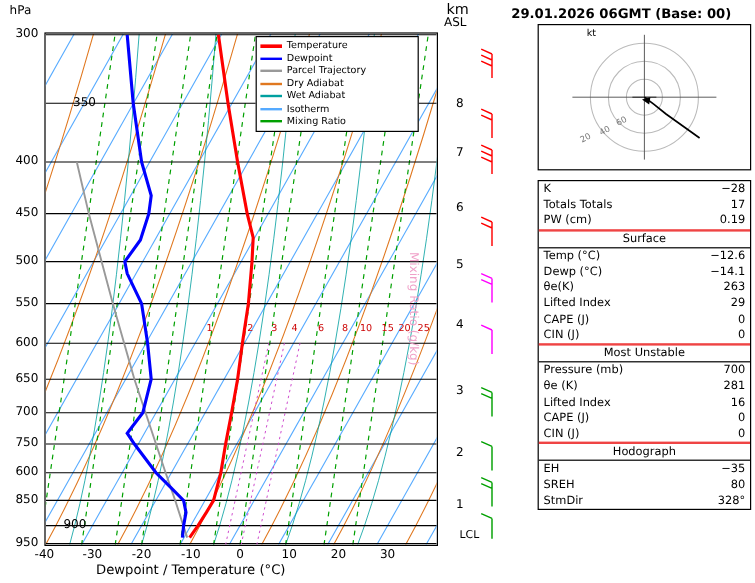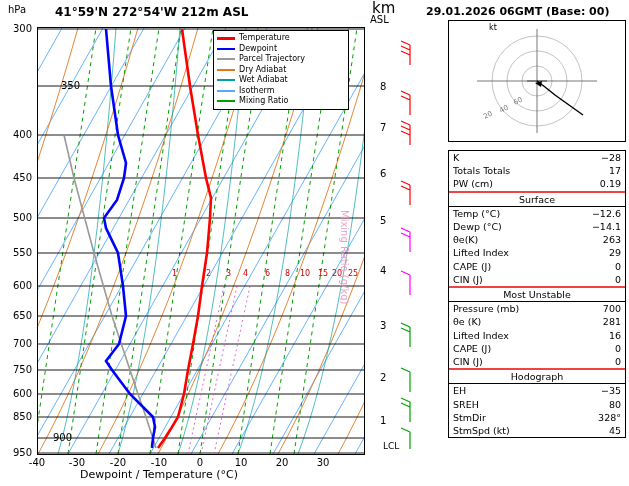--- a/index.html
+++ b/index.html
@@ -3,21 +3,21 @@
 <meta charset="utf-8">
 <style>
   html,body{margin:0;padding:0;}
   body{width:629px;height:486px;background:#ffffff;font-family:"DejaVu Sans",sans-serif;overflow:hidden;position:relative;}
   .root{position:absolute;left:0;top:0;width:561px;height:486px;}
 
   
   #skewt{position:absolute;left:0;top:0;width:420px;height:486px;}
   .hpa-lbl{position:absolute;left:8px;top:4px;font-size:10px;}
   .title-main{position:absolute;left:55px;top:5px;font-size:12px;font-weight:bold;white-space:nowrap;}
-  .km-lbl{position:absolute;left:372px;top:3px;font-size:15px;line-height:10px;}
+  .km-lbl{position:absolute;left:372px;top:3px;font-size:12px;line-height:10px;}
   .asl-lbl{position:absolute;left:370px;top:15px;font-size:10px;line-height:10px;}
 
   .plot{position:absolute;left:37px;top:27px;width:328px;height:428px;border:1px solid #000;box-sizing:border-box;overflow:hidden;background:#fff;}
   .plot svg{position:absolute;left:0;top:0;}
 
   .ylab{position:absolute;width:32px;text-align:right;font-size:10px;color:#000;}
   .xlab{position:absolute;font-size:10px;color:#000;text-align:center;width:30px;}
   .xaxis-title{position:absolute;left:80px;top:468px;font-size:11px;}
   .rlab{position:absolute;font-size:10px;color:#000;}
 
@@ -41,21 +41,20 @@
   .tbl .val{white-space:nowrap;}
   .copy{position:absolute;left:33px;top:468px;font-size:10px;font-weight:bold;color:#333;}
 </style>
 </head>
 <body>
 
 <div class="root">
 
   <div id="skewt">
     <div class="hpa-lbl">hPa</div>
-    <div class="title-main">41°59'N 272°54'W 212m ASL</div>
     <div class="km-lbl">km</div>
     <div class="asl-lbl">ASL</div>
 
     <div class="plot">
       <svg width="326" height="426" viewBox="0 0 326 426">
         <defs>
           <clipPath id="clipbox">
               <rect x="0" y="0" width="326" height="426"></rect>
             </clipPath>
         </defs>
@@ -338,20 +337,16 @@
         <span class="val">−35</span>
       </div>
       <div class="line">
         <span class="lab">SREH</span>
         <span class="val">80</span>
       </div>
       <div class="line">
         <span class="lab">StmDir</span>
         <span class="val">328°</span>
       </div>
-      <div class="line">
-        <span class="lab">StmSpd (kt)</span>
-        <span class="val">45</span>
-      </div>
     </div>
 
   </div>
 </div>
 
 </body></html>

